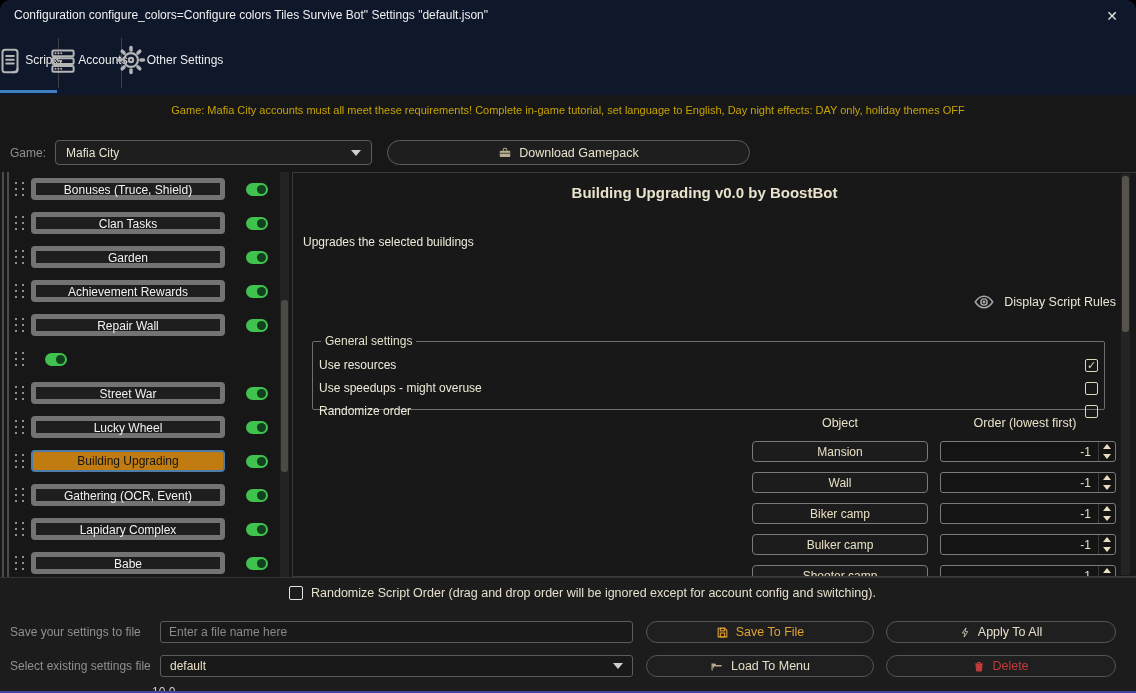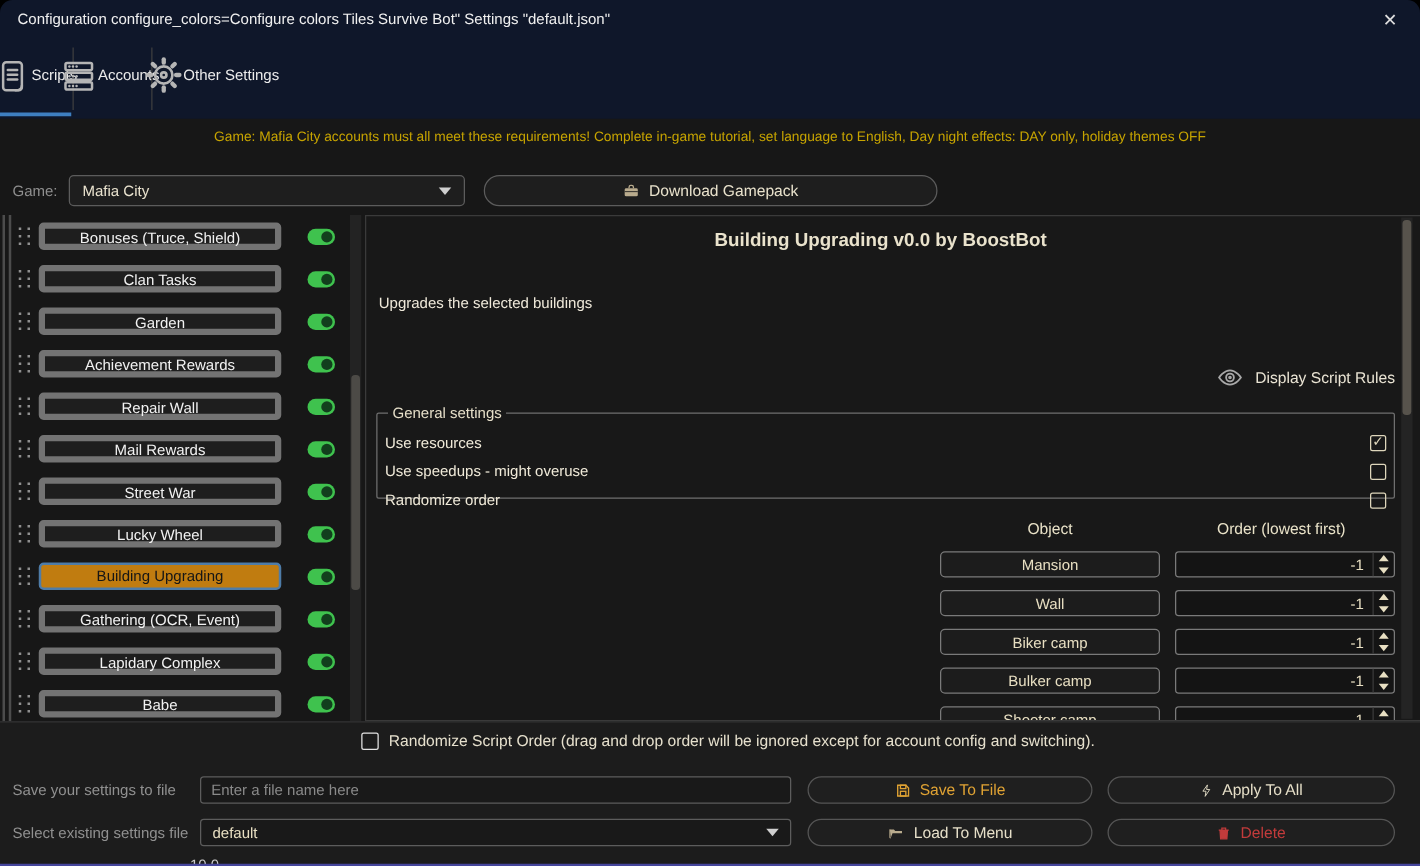--- a/index.html
+++ b/index.html
@@ -60,21 +60,21 @@
   
   .main-panel { position:absolute; left:292px; top:172px; width:844px; height:405px;
                 border:1px solid #3a3a3a; border-right:none; background:#181818; overflow:hidden; }
   .mp-title { position:absolute; top:11px; left:0; right:20px; text-align:center;
               font-size:15px; font-weight:bold; color:#e9e2cc; }
   .mp-desc { position:absolute; top:62px; left:10px; font-size:12px; color:#efe9da; }
   .rules-row { position:absolute; top:118px; left:0; right:20px; display:flex;
                align-items:center; justify-content:flex-end; gap:9px; }
   .rules-label { font-size:12.5px; color:#eae4d4; }
   .gsettings { position:absolute; left:8px; right:20px; top:150px; height:76px;
-               border:1px solid #6f6f6f; border-radius:2px; margin:0; padding:1px 6px 2px 6px; }
+               border:1px solid #6f6f6f; border-radius:2px; margin:11px; padding:1px 6px 2px 6px; }
   .gsettings legend { font-size:12px; color:#e6dfc9; padding:0 4px; margin-left:2px; }
   .gs-row { height:23px; display:flex; align-items:flex-end; justify-content:space-between; }
   .gs-label { font-size:12px; color:#f0ead9; }
   .cbx { width:13px; height:13px; border:1px solid #ded6bb; border-radius:2px; flex:none;
          display:flex; align-items:center; justify-content:center;
          font-size:11px; line-height:11px; color:#ded6bb; background:transparent; }
   .tbl-head { position:absolute; top:243px; width:176px; text-align:center; font-size:12.5px; color:#e9e2c8; }
   .tbl-rows { position:absolute; top:268px; left:459px; }
   .tbl-row { display:flex; gap:12px; height:21px; margin-bottom:10px; }
   .obj-btn { width:176px; height:21px; border:1px solid #7a7a7a; border-radius:4px;
@@ -234,21 +234,20 @@
     </div>
     <div class="script-row">
       <span class="grip"></span>
       <button class="script-btn">Repair Wall</button>
       <span class="toggle">
           <span class="knob"></span>
         </span>
     </div>
     <div class="script-row">
       <span class="grip"></span>
-      <button class="script-btn">Mail Rewards</button>
       <span class="toggle">
           <span class="knob"></span>
         </span>
     </div>
     <div class="script-row">
       <span class="grip"></span>
       <button class="script-btn">Street War</button>
       <span class="toggle">
           <span class="knob"></span>
         </span>

